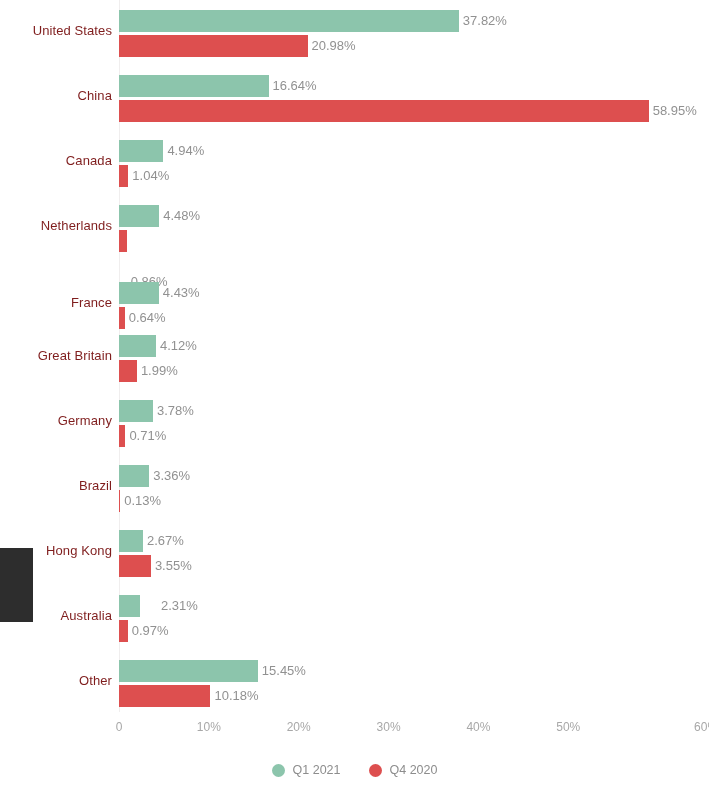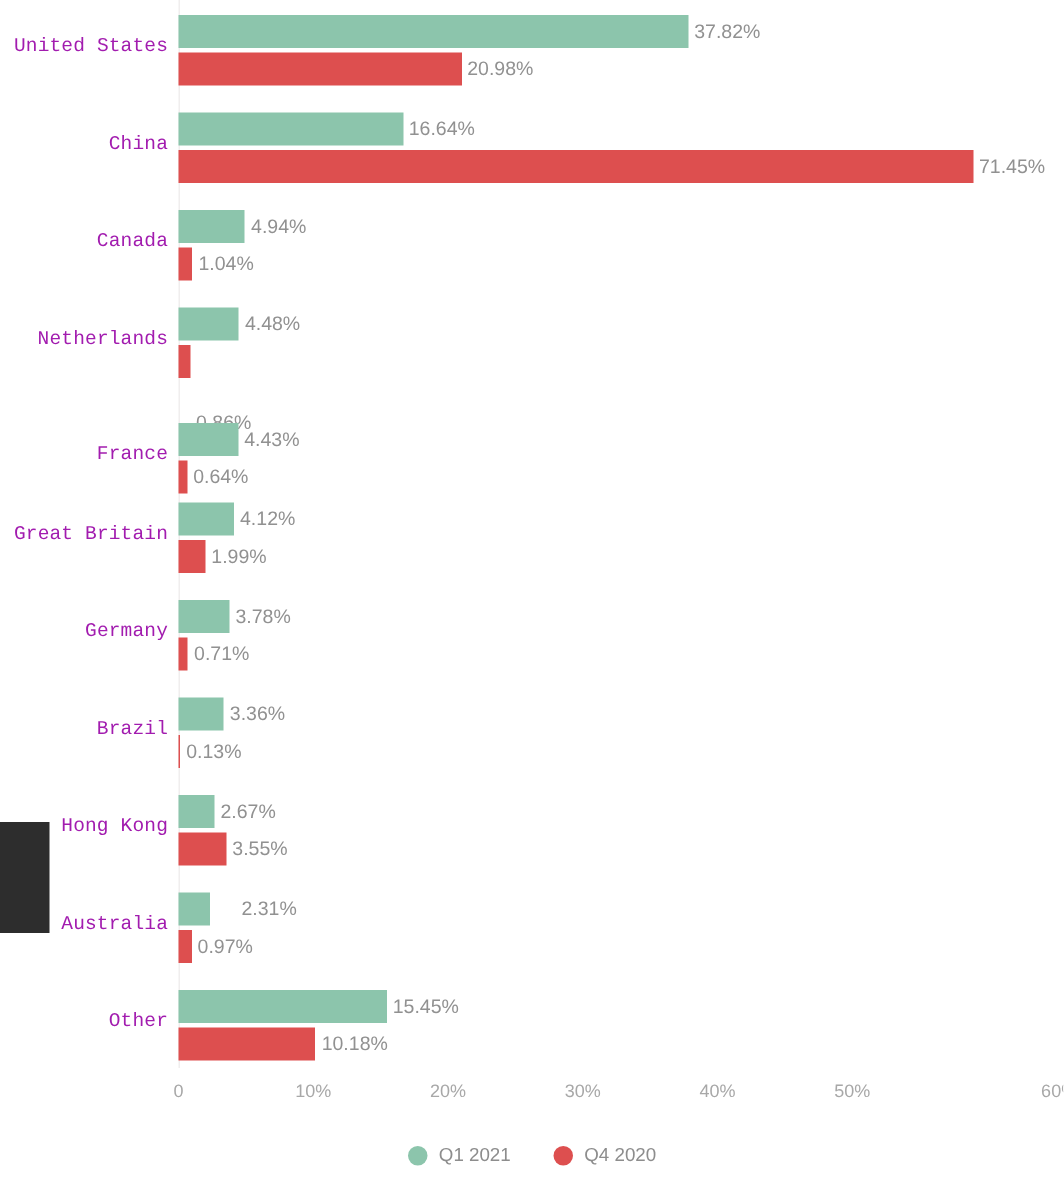--- a/index.html
+++ b/index.html
@@ -46,24 +46,23 @@
     width: 709px;
     height: 65px;
   }
   .cat-label {
     position: absolute;
     left: 0;
     top: 23px;
     width: 112px;
     text-align: right;
     font-size: 13px;
-    color: #a21caf;
+    color: #7f1d1d;
     letter-spacing: 0.1px;
     white-space: nowrap;
-    font-family: Liberation Mono, monospace;
   }
   .bar-wrap {
     position: absolute;
     left: 119px;
     height: 22px;
   }
   .bar-wrap.q1 { top: 10px; }
   .bar-wrap.q4 { top: 35px; }
   .bar {
     position: absolute;
@@ -161,21 +160,21 @@
           </div>
         </div>
         <div class="row" style="top: 65px;">
           <div class="cat-label">China</div>
           <div class="bar-wrap q1">
             <div class="bar q1" style="width: 149.51px; background: rgb(140, 197, 172);"></div>
             <div class="bar-value" style="left: 149.51px;">16.64%</div>
           </div>
           <div class="bar-wrap q4">
             <div class="bar q4" style="width: 529.666px; background: rgb(221, 79, 79);"></div>
-            <div class="bar-value" style="left: 529.666px;">71.45%</div>
+            <div class="bar-value" style="left: 529.666px;">58.95%</div>
           </div>
         </div>
         <div class="row" style="top: 130px;">
           <div class="cat-label">Canada</div>
           <div class="bar-wrap q1">
             <div class="bar q1" style="width: 44.3859px; background: rgb(140, 197, 172);"></div>
             <div class="bar-value" style="left: 44.3859px;">4.94%</div>
           </div>
           <div class="bar-wrap q4">
             <div class="bar q4" style="width: 9.3444px; background: rgb(221, 79, 79);"></div>

